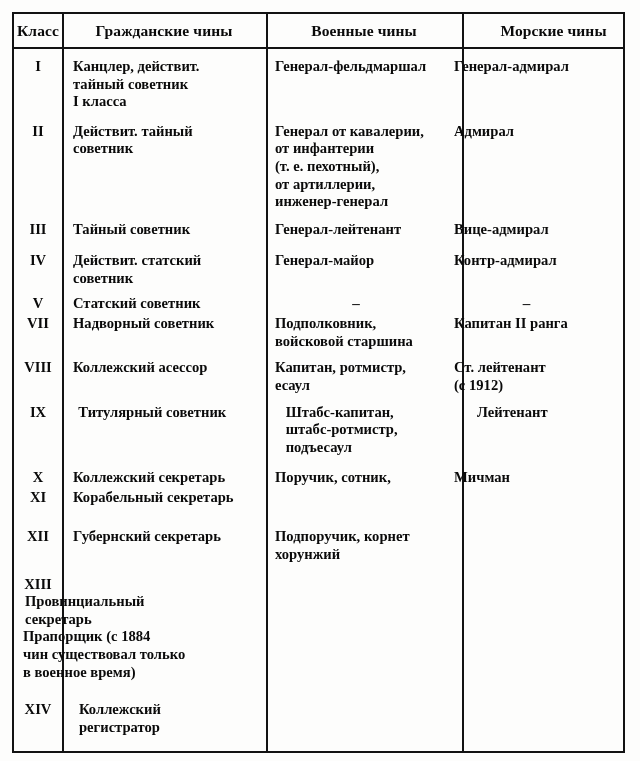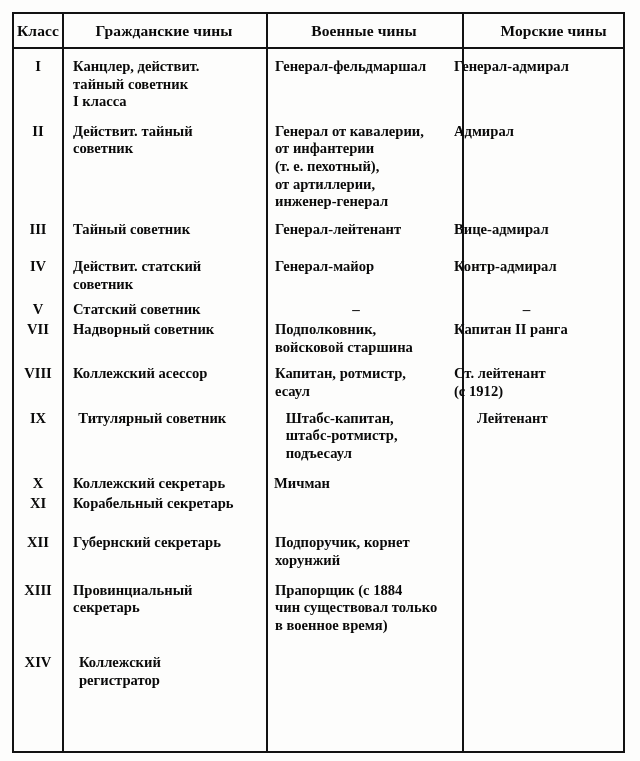--- a/index.html
+++ b/index.html
@@ -124,30 +124,30 @@
   .cell.dash {
     text-align: center;
     padding-left: 0;
     font-size: 15px;
   }
 
   
   .row.r1   { margin-top: 9px; }
   .row.r2   { margin-top: 12px; }
   .row.r3   { margin-top: 10px; }
-  .row.r4   { margin-top: 20px; }
+  .row.r4   { margin-top: 14px; }
   .row.r5   { margin-top: 7px; }
   .row.r6   { margin-top: 18px; }
   .row.r7   { margin-top: 3px; }
   .row.r8   { margin-top: 9px; }
   .row.r9   { margin-top: 9px; justify-content: space-between; }
   .row.r10  { margin-top: 13px; }
   .row.r11  { margin-top: 2px; }
   .row.r12  { margin-top: 22px; }
-  .row.r13  { margin-top: 12px; }
+  .row.r13  { margin-top: 12px; flex-direction: column; }
   .row.r14  { margin-top: 20px; }
 
   .row.r14 .cell.col-civil { padding-left: 17px; }
   .row.r9  .cell.col-navy  { padding-left: 15px; }
 </style>
 </head>
 <body>
 
 <div id="page">
 
@@ -233,20 +233,21 @@
         <div class="cell col-civil">Титулярный советник</div>
         <div class="cell col-mil">Штабс-капитан,
 штабс-ротмистр,
 подъесаул</div>
         <div class="cell col-navy">Лейтенант</div>
       </div>
 
       <div class="row r10">
         <div class="cell col-class">X</div>
         <div class="cell col-civil">Коллежский секретарь</div>
+        <div class="cell col-mil">Поручик, сотник,</div>
         <div class="cell col-navy">Мичман</div>
       </div>
 
       <div class="row r11">
         <div class="cell col-class">XI</div>
         <div class="cell col-civil">Корабельный секретарь</div>
         <div class="cell col-mil"></div>
         <div class="cell col-navy"></div>
       </div>
 

